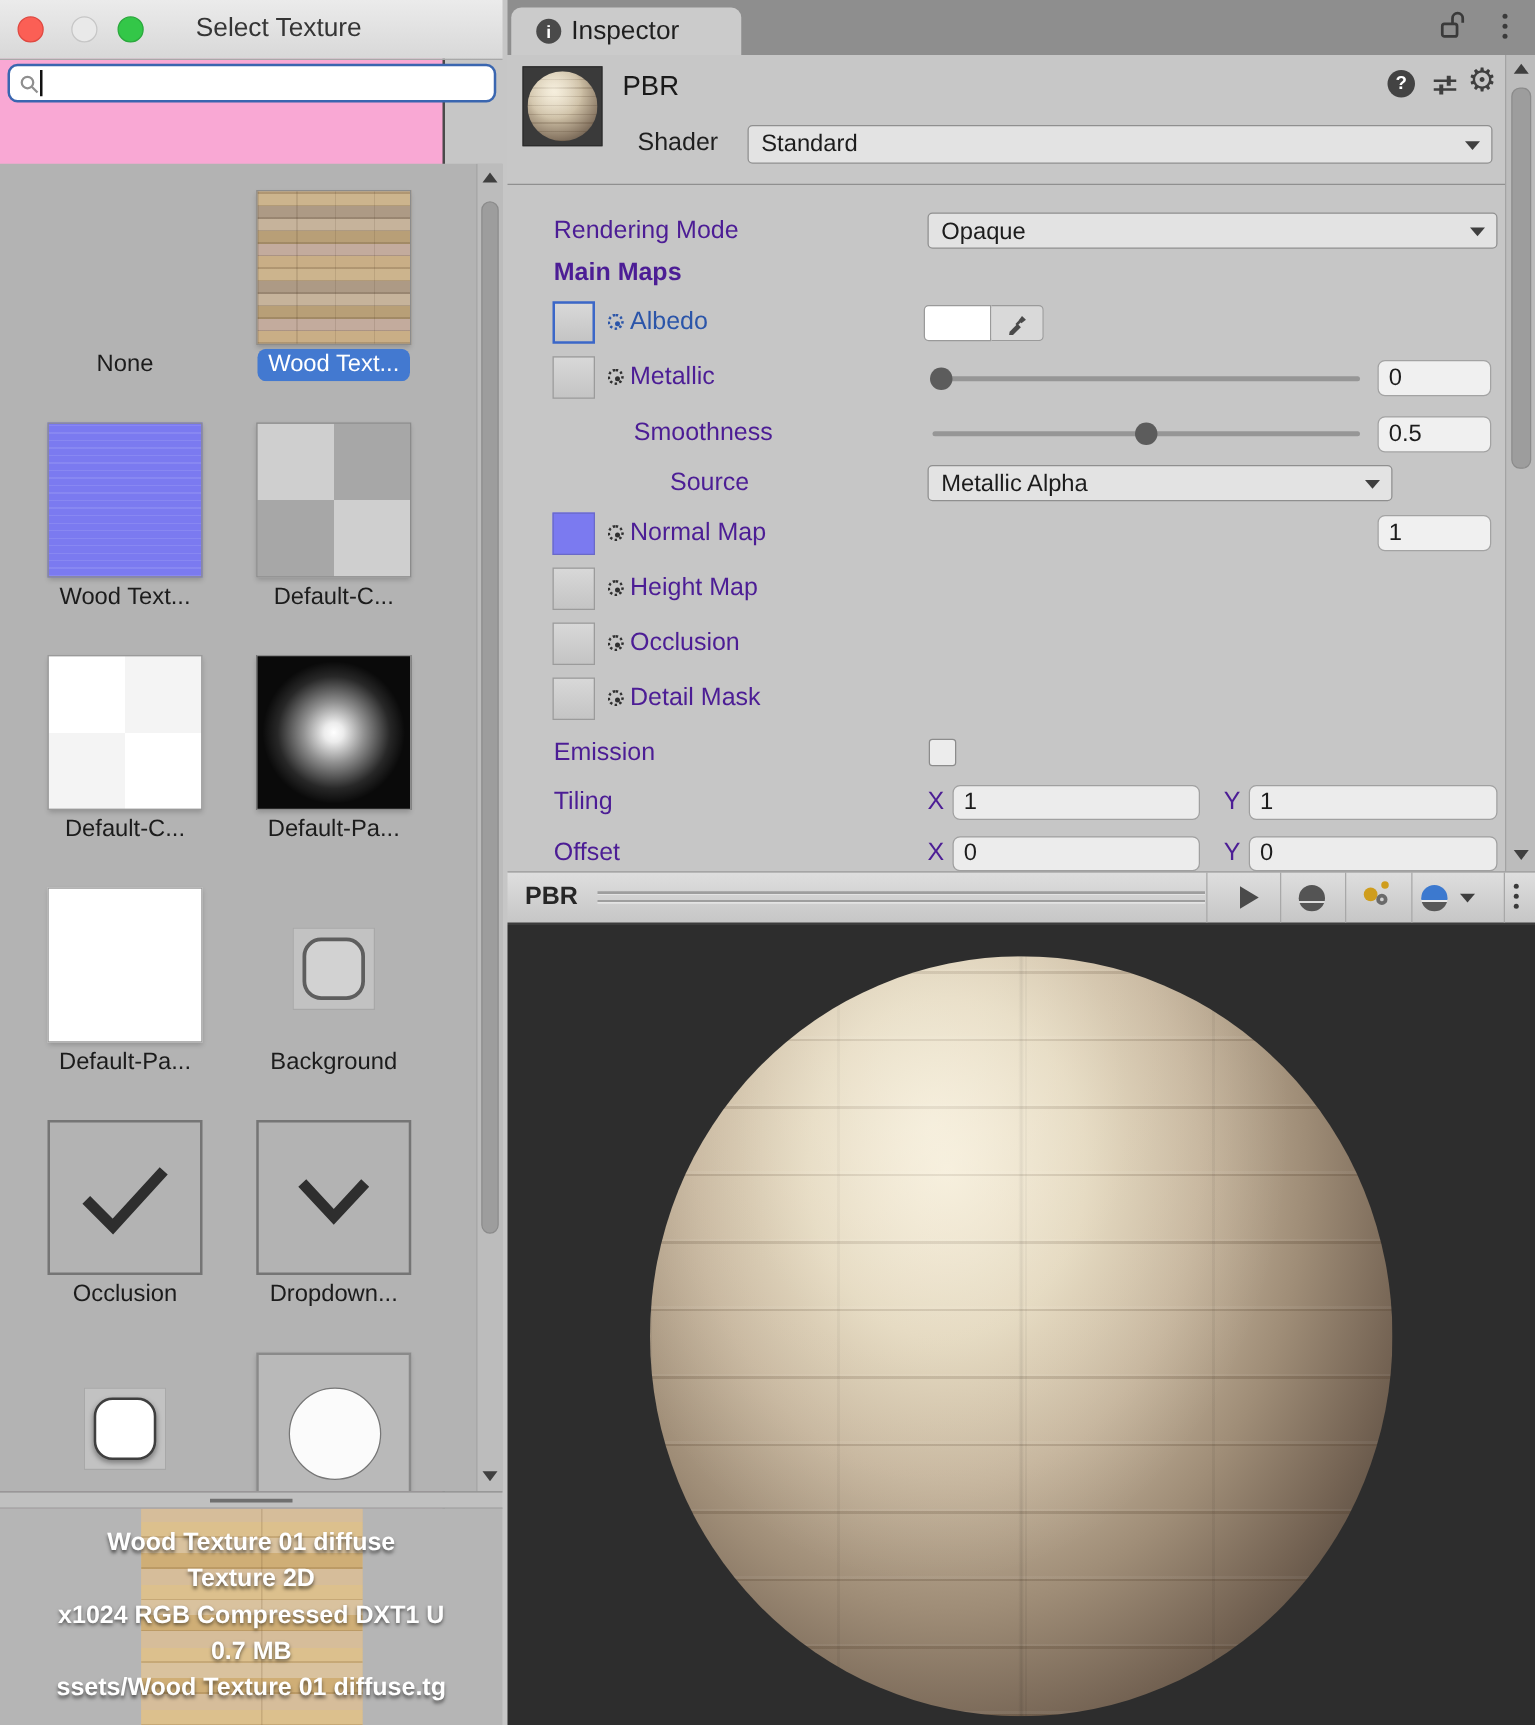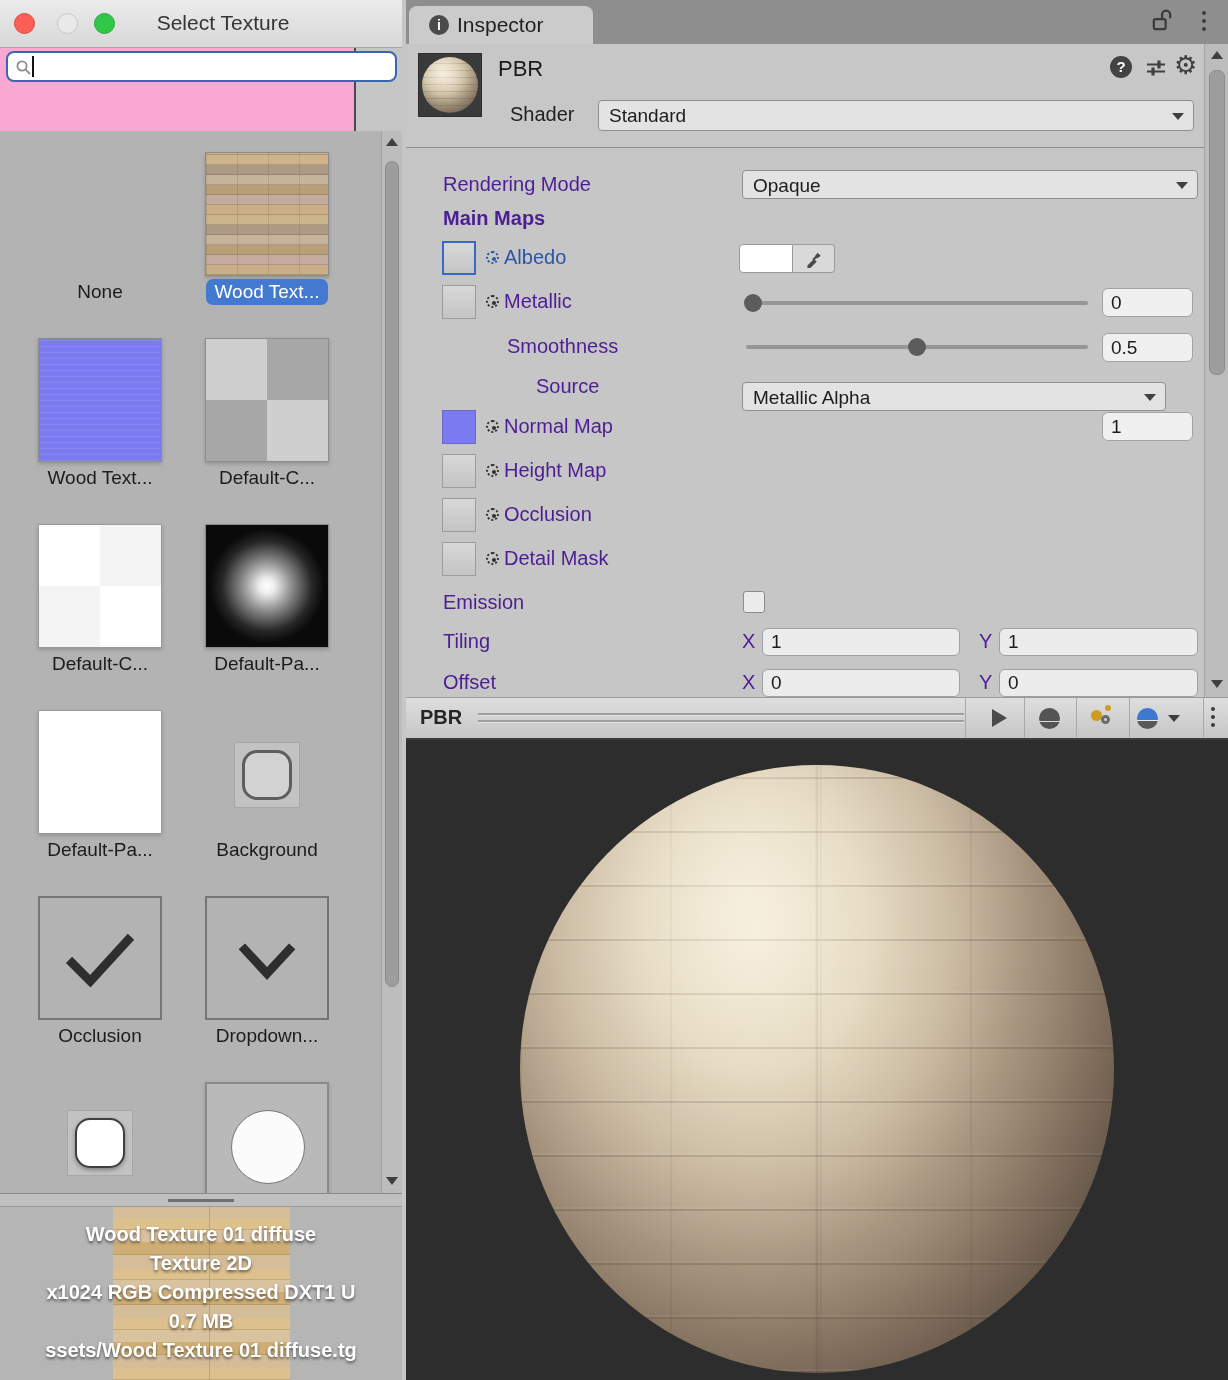--- a/index.html
+++ b/index.html
@@ -367,21 +367,21 @@
       </div>
       <div class="vfield" style="left:696px; top:140px;">0</div>
 
       <div class="plabel" style="left:101px; top:184px;">Smoothness</div>
       <div class="sl-track" style="left:340px; top:197px; width:342px;">
         <div class="sl-thumb" style="left:162px;"></div>
       </div>
       <div class="vfield" style="left:696px; top:185px;">0.5</div>
 
       <div class="plabel" style="left:130px; top:224px;">Source</div>
-      <div class="dropdown" style="left:336px; top:234px; width:424px; height:29px;">
+      <div class="dropdown" style="left:336px; top:224px; width:372px; height:29px;">
         <span>Metallic Alpha</span>
         <span class="dd-caret" style="top:11px;"></span>
       </div>
 
       <div class="map-thumb is-normal" style="left:36px; top:262px;"></div>
       <span class="scope" style="left:80px; top:272px;"></span>
       <div class="plabel" style="left:98px; top:264px;">Normal Map</div>
       <div class="vfield" style="left:696px; top:264px;">1</div>
 
       <div class="map-thumb" style="left:36px; top:306px;"></div>

